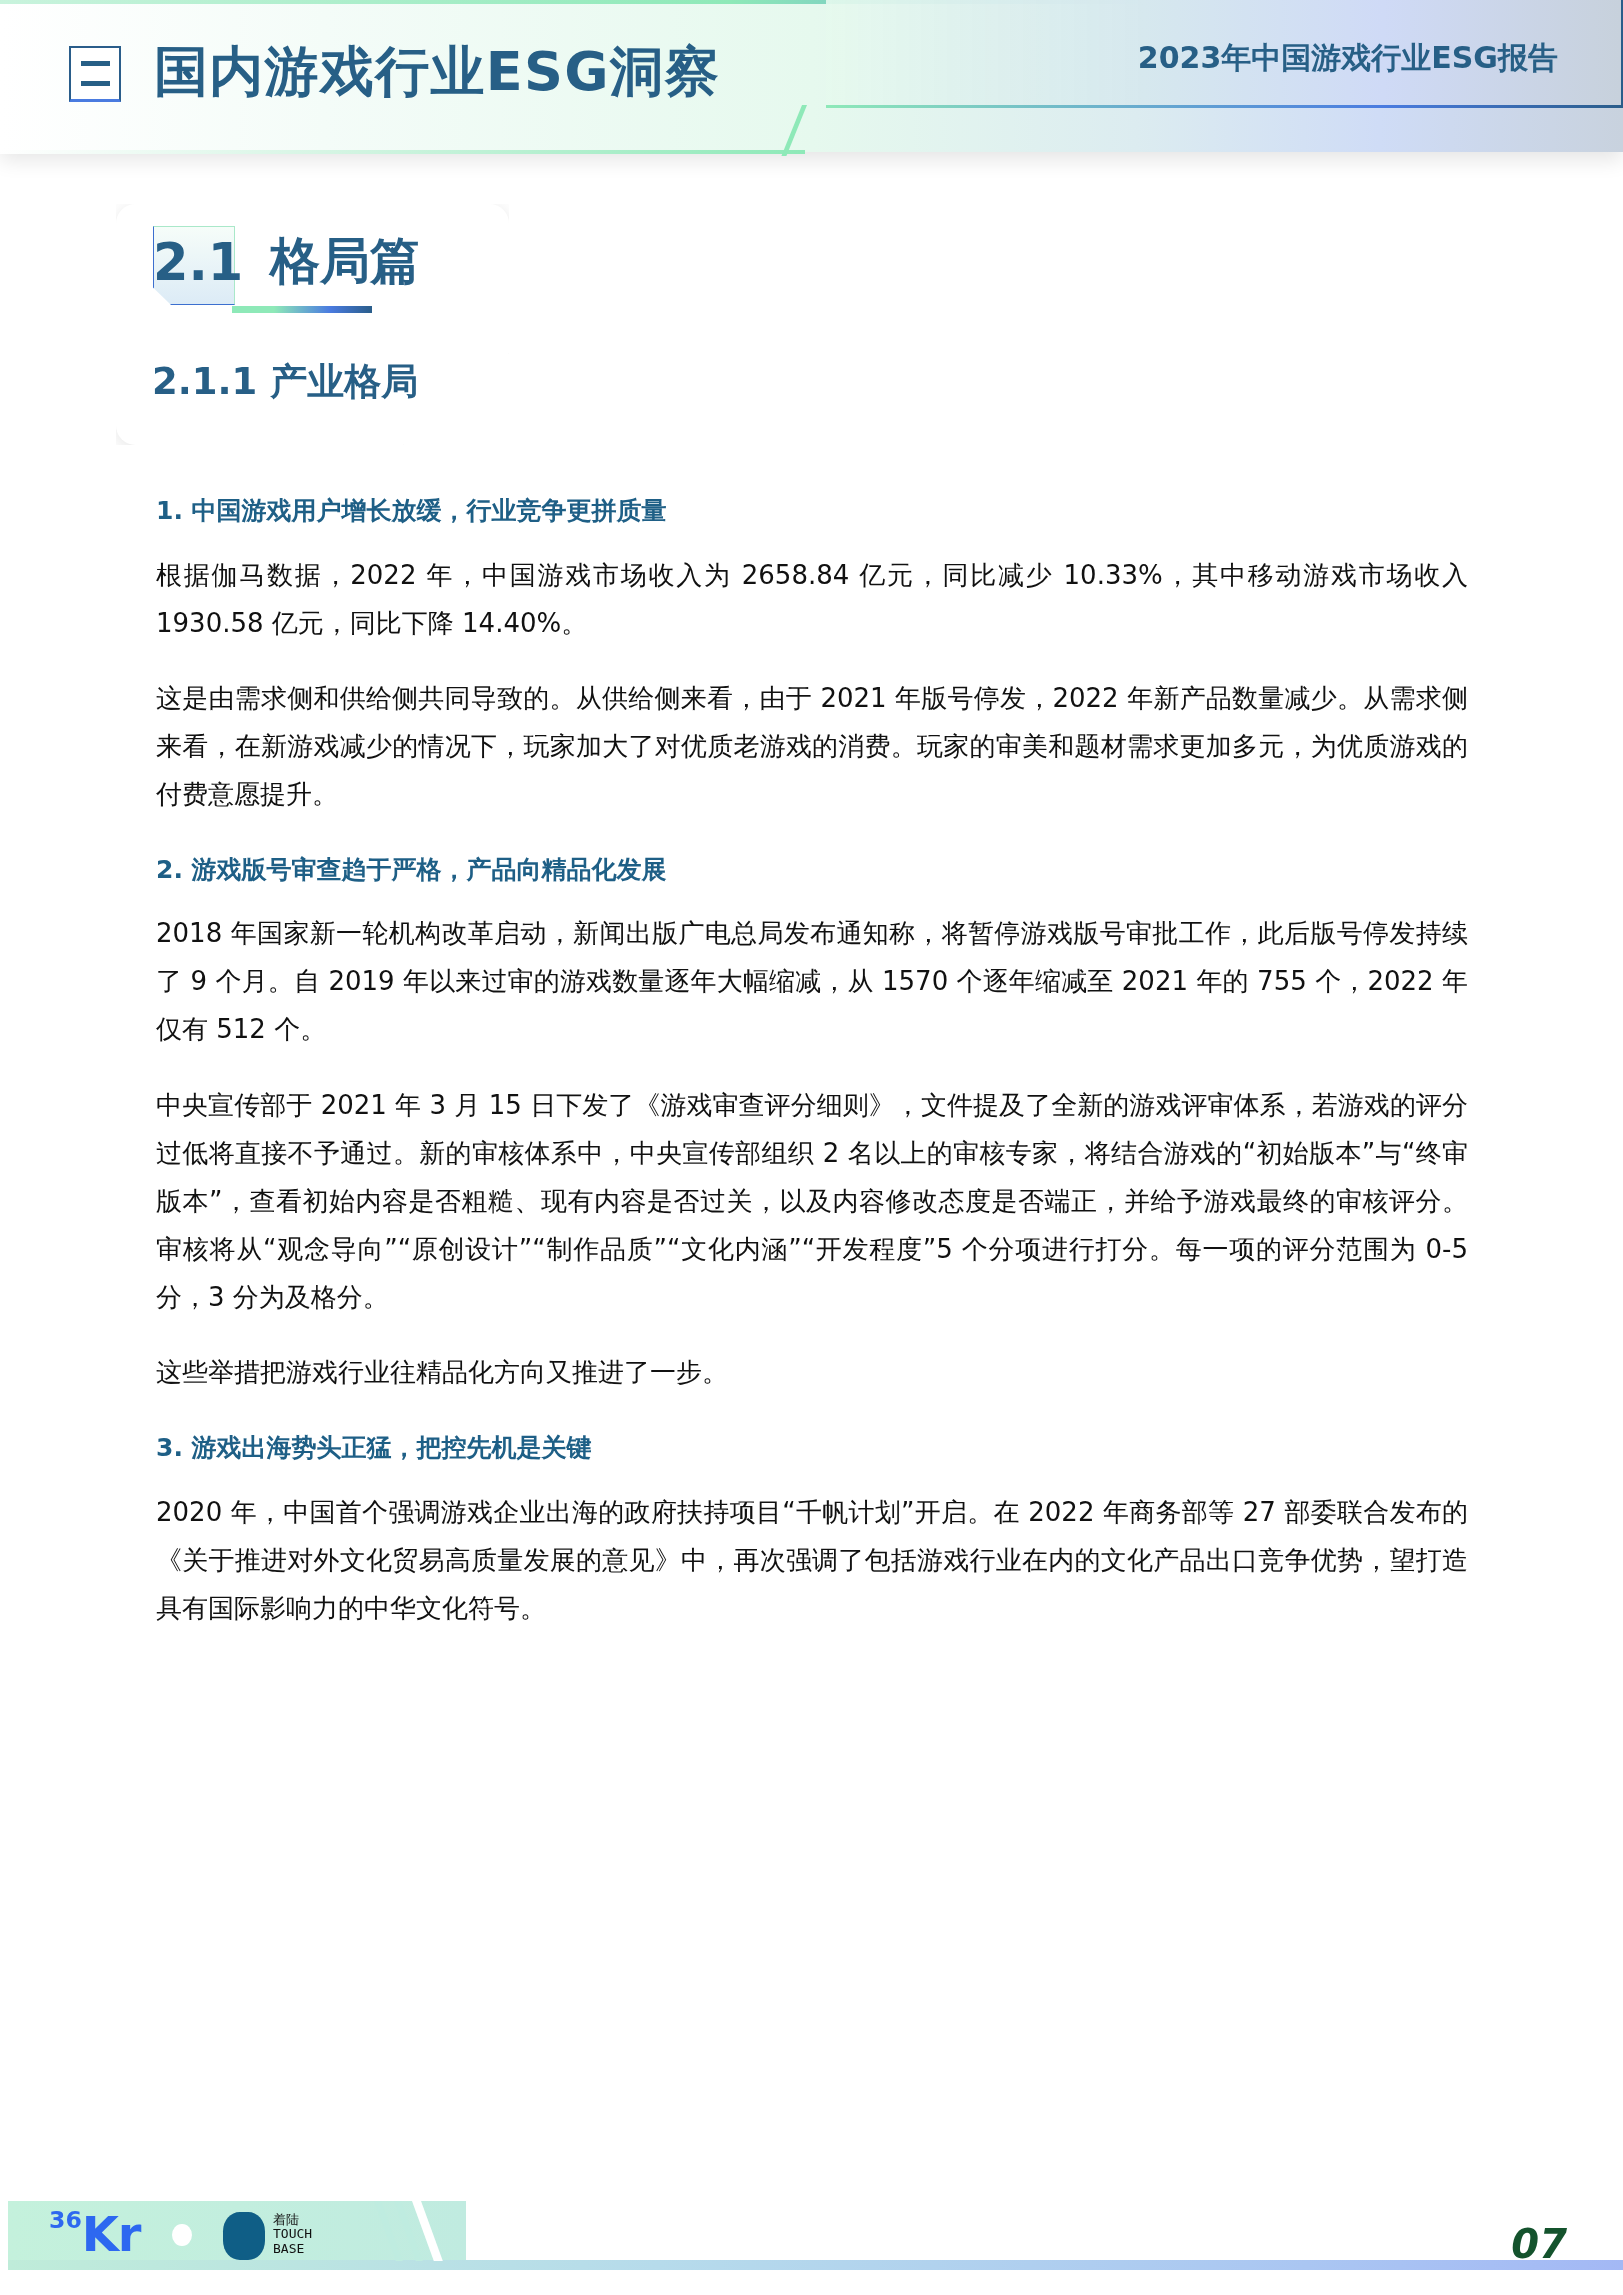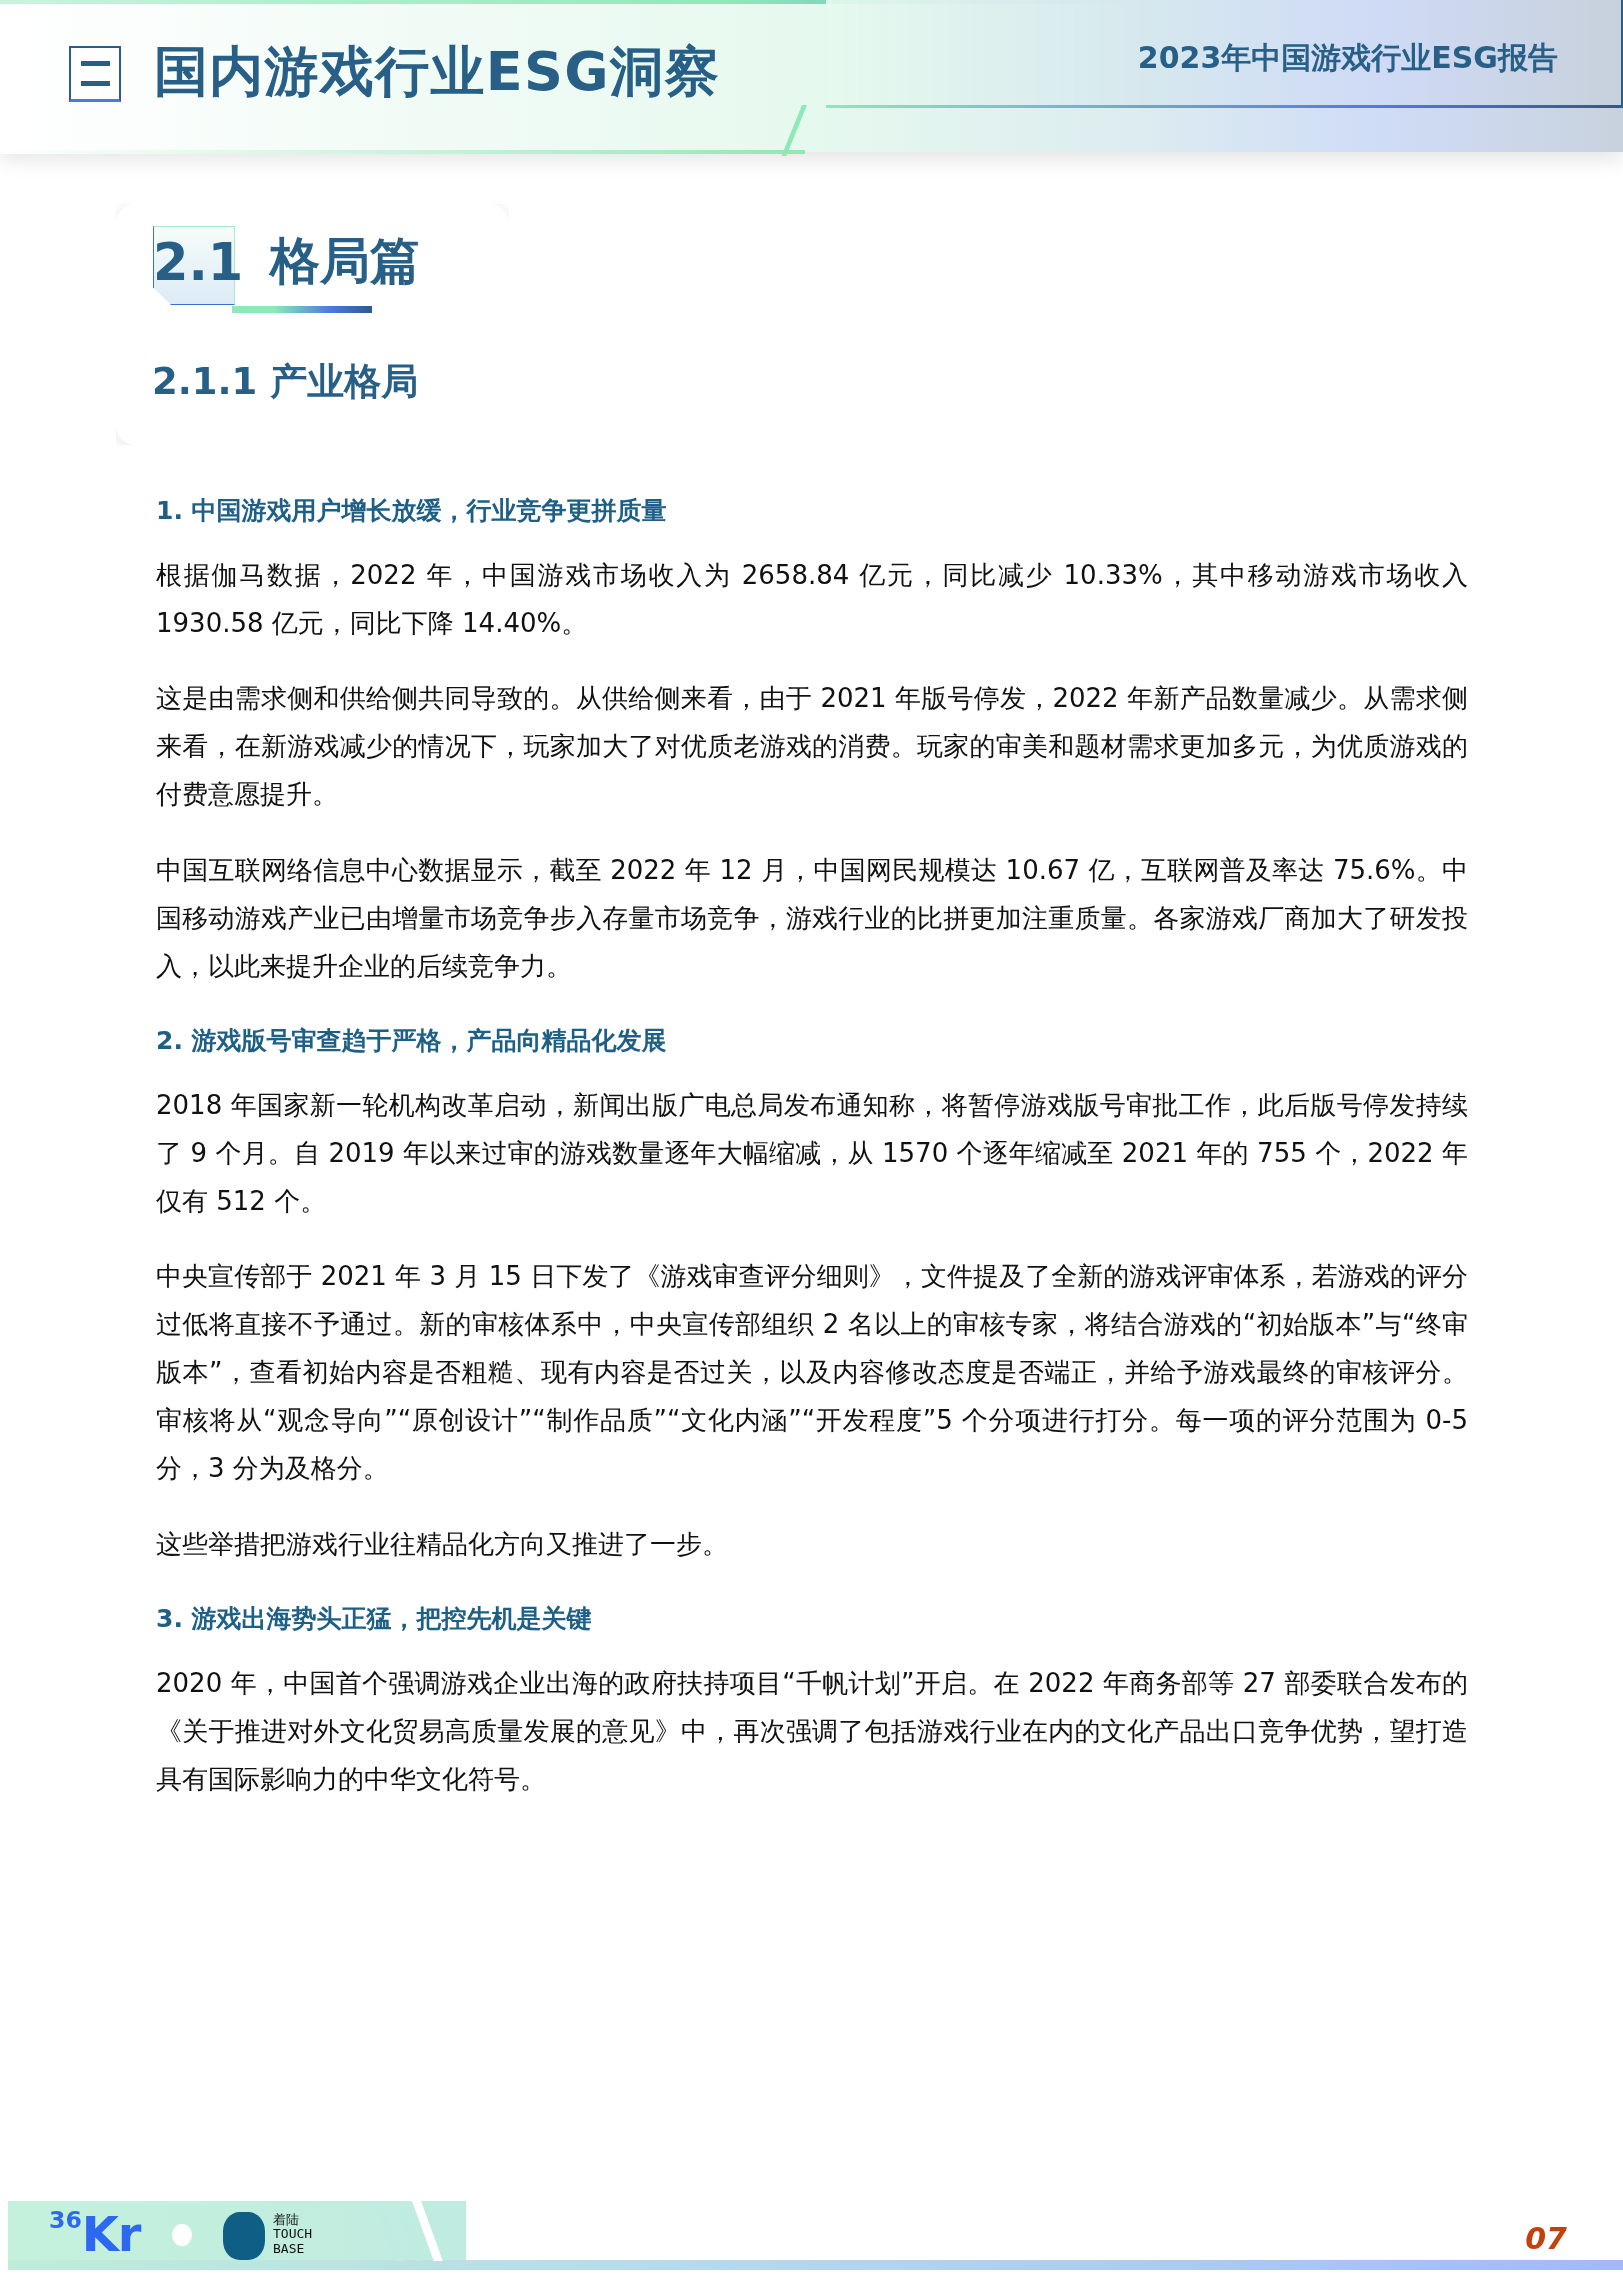--- a/index.html
+++ b/index.html
@@ -119,22 +119,22 @@
   }
   .logo-tb-circle {
     position: absolute; left: 215px; top: 10.5px; width: 42px; height: 48px; border-radius: 40%;
     background: #0f5e86;
   }
   .logo-tb-text {
     position: absolute; left: 265px; top: 12px; font-size: 13px; line-height: 14.4px; color: #111;
     font-family: "DejaVu Sans Mono", monospace;
   }
   .page-num {
-    position: absolute; right: 56px; top: 2221px; font-size: 30px; font-style: italic; font-weight: bold;
-    color: #c2410c;
+    position: absolute; right: 56px; top: 2221px; font-size: 40px; font-style: italic; font-weight: bold;
+    color: #14532d;
   }
 </style>
 </head>
 <body>
 
 <div class="header">
   <div class="header-bg"></div>
   <div class="header-topline"></div>
   <div class="header-tab-right"></div>
   <div class="header-bottomline"></div>
@@ -152,21 +152,20 @@
 <div class="sec-num">2.1</div>
 <div class="sec-title">格局篇</div>
 <div class="sec-underline"></div>
 <div class="subsec-title">2.1.1 产业格局</div>
 
 <div class="body">
   <div>
     <div class="h3">1. 中国游戏用户增长放缓，行业竞争更拼质量</div>
     <p class="p">根据伽马数据，2022 年，中国游戏市场收入为 2658.84 亿元，同比减少 10.33%，其中移动游戏市场收入 1930.58 亿元，同比下降 14.40%。</p>
     <p class="p">这是由需求侧和供给侧共同导致的。从供给侧来看，由于 2021 年版号停发，2022 年新产品数量减少。从需求侧来看，在新游戏减少的情况下，玩家加大了对优质老游戏的消费。玩家的审美和题材需求更加多元，为优质游戏的付费意愿提升。</p>
-    <p class="p">中国互联网络信息中心数据显示，截至 2022 年 12 月，中国网民规模达 10.67 亿，互联网普及率达 75.6%。中国移动游戏产业已由增量市场竞争步入存量市场竞争，游戏行业的比拼更加注重质量。各家游戏厂商加大了研发投入，以此来提升企业的后续竞争力。</p>
   </div>
   <div>
     <div class="h3">2. 游戏版号审查趋于严格，产品向精品化发展</div>
     <p class="p">2018 年国家新一轮机构改革启动，新闻出版广电总局发布通知称，将暂停游戏版号审批工作，此后版号停发持续了 9 个月。自 2019 年以来过审的游戏数量逐年大幅缩减，从 1570 个逐年缩减至 2021 年的 755 个，2022 年仅有 512 个。</p>
     <p class="p">中央宣传部于 2021 年 3 月 15 日下发了《游戏审查评分细则》，文件提及了全新的游戏评审体系，若游戏的评分过低将直接不予通过。新的审核体系中，中央宣传部组织 2 名以上的审核专家，将结合游戏的“初始版本”与“终审版本”，查看初始内容是否粗糙、现有内容是否过关，以及内容修改态度是否端正，并给予游戏最终的审核评分。审核将从“观念导向”“原创设计”“制作品质”“文化内涵”“开发程度”5 个分项进行打分。每一项的评分范围为 0-5 分，3 分为及格分。</p>
     <p class="p">这些举措把游戏行业往精品化方向又推进了一步。</p>
   </div>
   <div>
     <div class="h3">3. 游戏出海势头正猛，把控先机是关键</div>
     <p class="p">2020 年，中国首个强调游戏企业出海的政府扶持项目“千帆计划”开启。在 2022 年商务部等 27 部委联合发布的《关于推进对外文化贸易高质量发展的意见》中，再次强调了包括游戏行业在内的文化产品出口竞争优势，望打造具有国际影响力的中华文化符号。</p>

